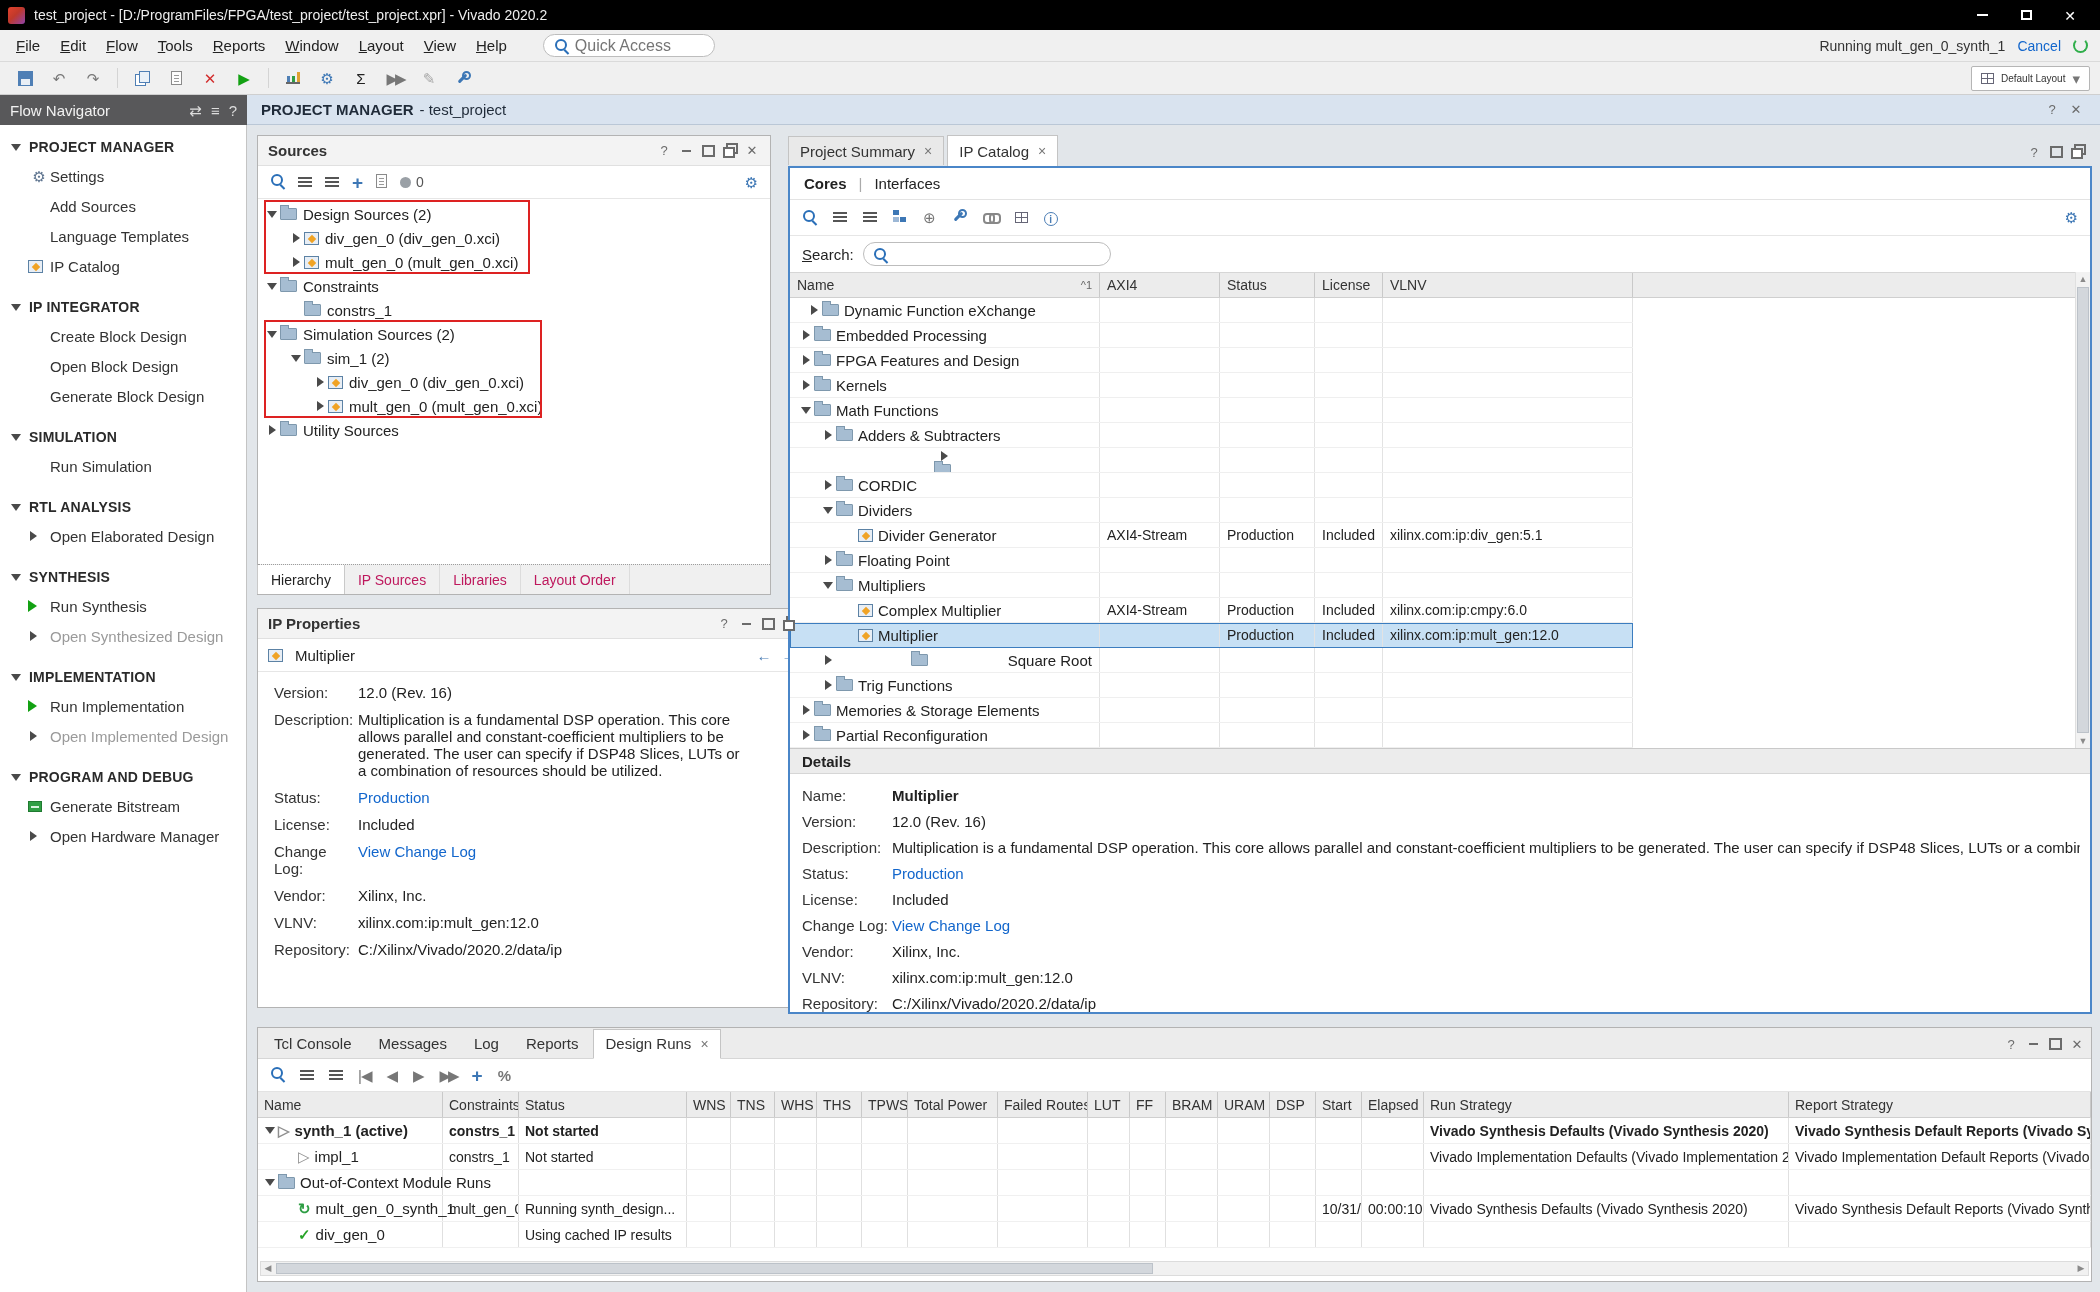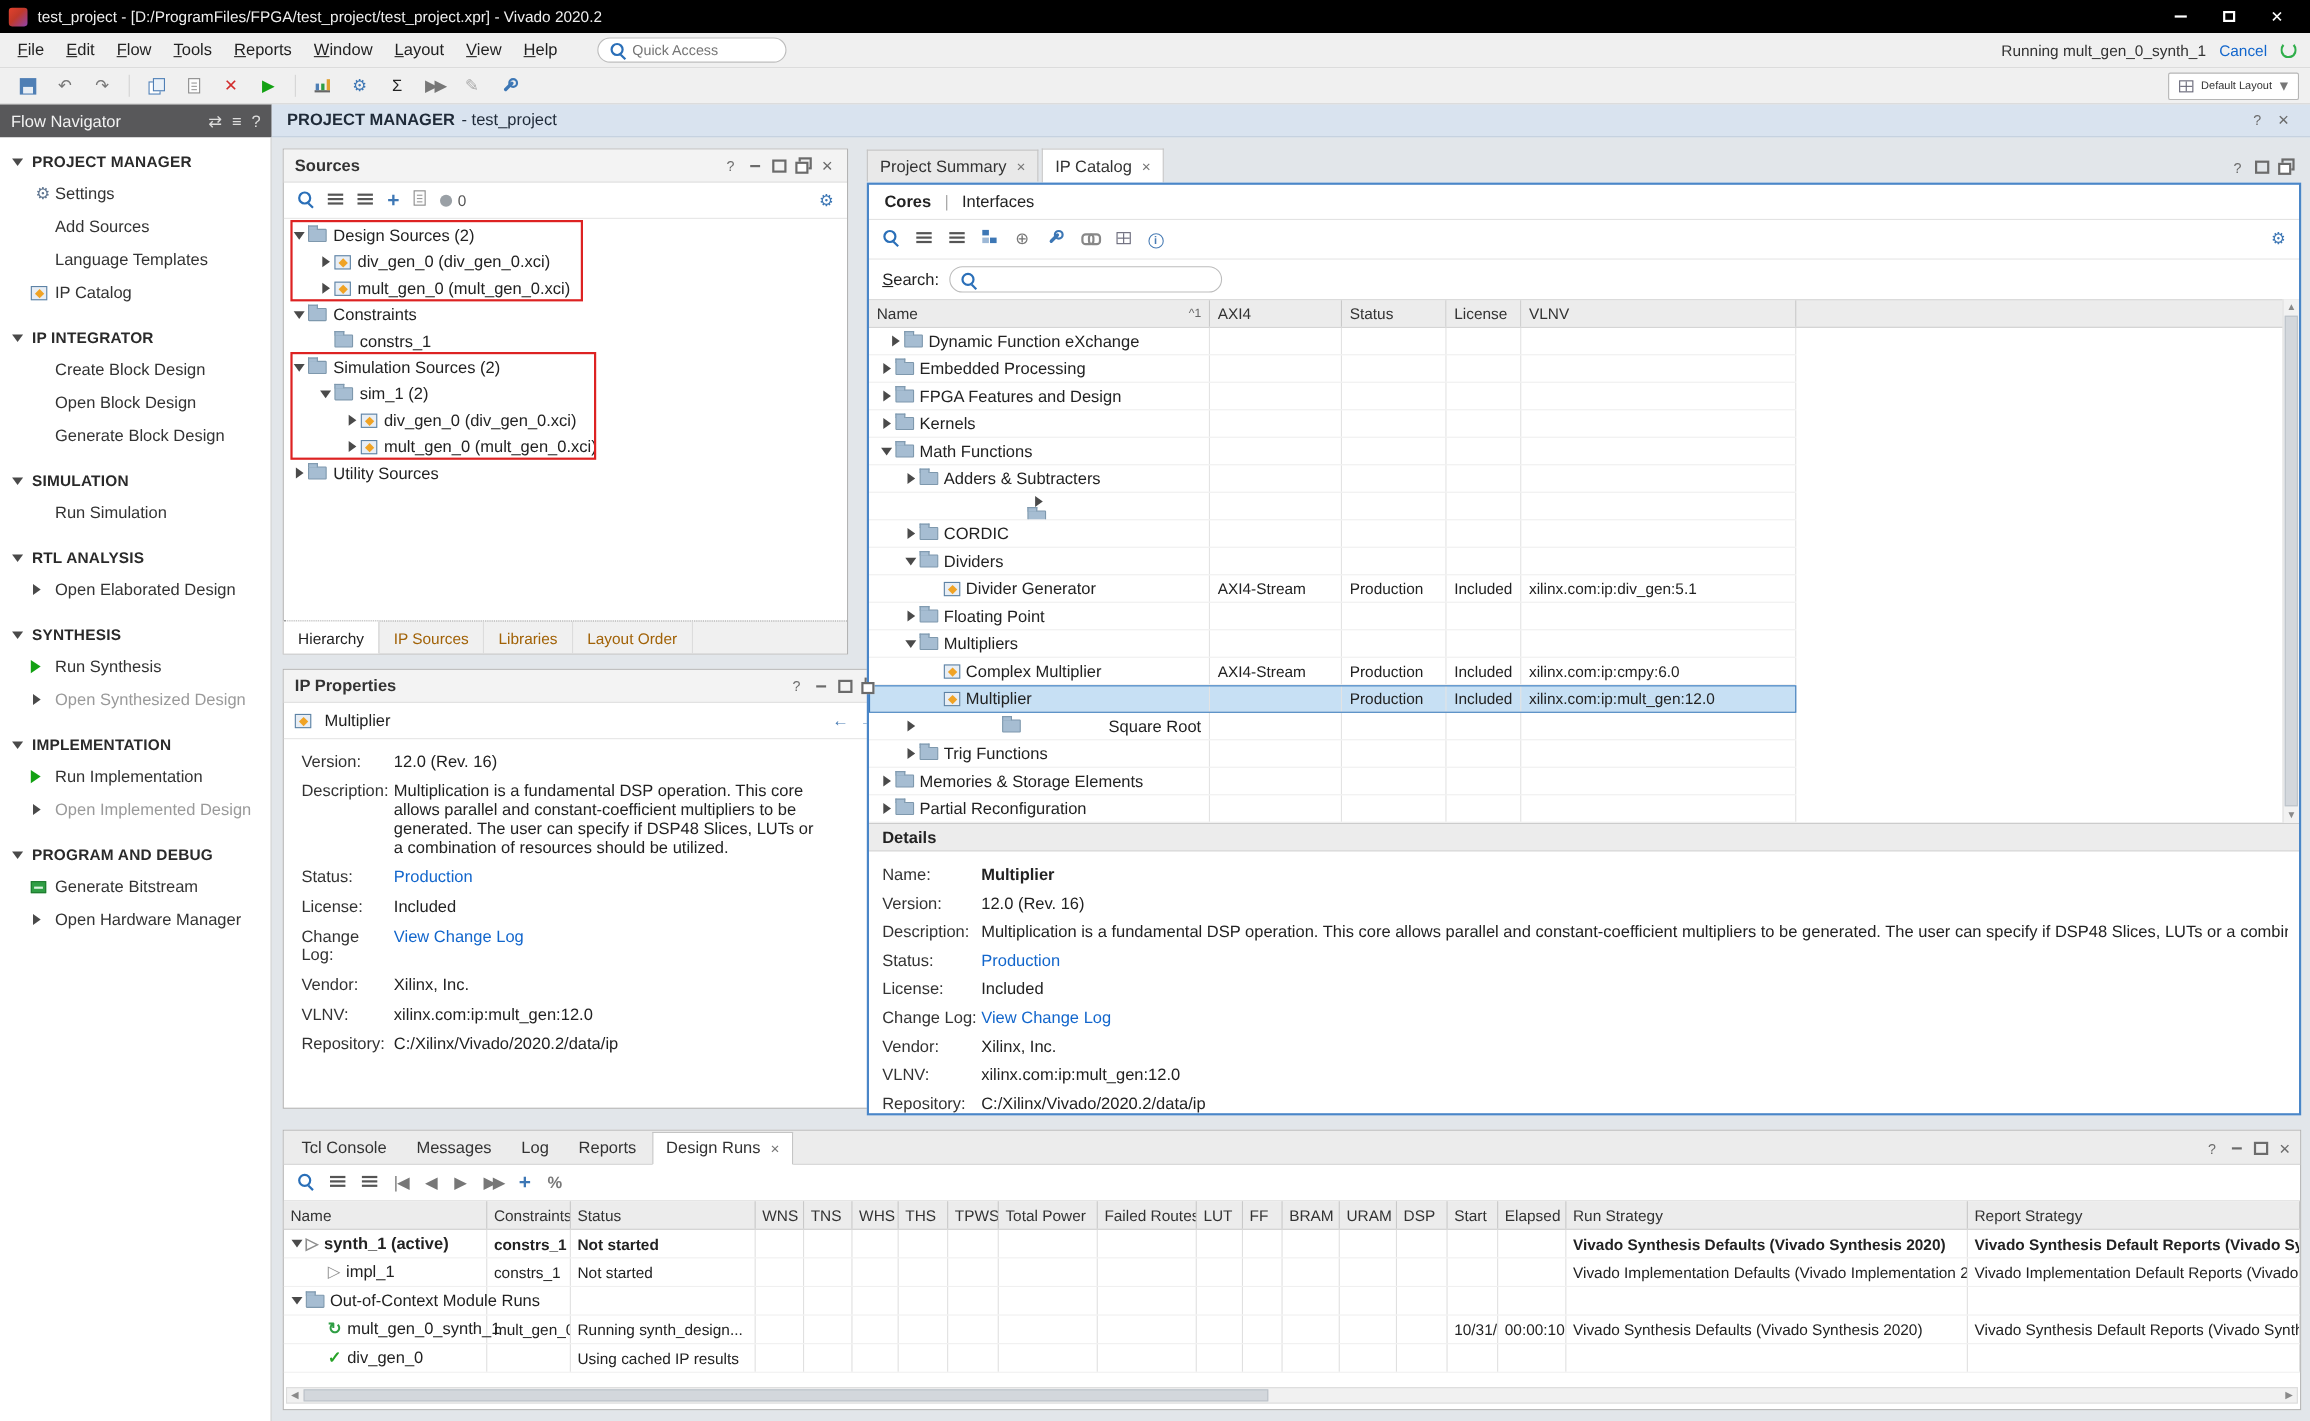--- a/index.html
+++ b/index.html
@@ -97,21 +97,21 @@
   .tbc{width:44px;height:30px;display:inline-flex;align-items:center;justify-content:center;color:#fff}
   .tbc-min{width:11px;height:2px;background:#fff;display:inline-block}
   .tbc-max{width:11px;height:10px;border:2px solid #fff;display:inline-block}
   .tbc-close::before{content:"✕";font-size:14px}
 
   
   .menubar{position:absolute;left:0;top:30px;right:0;height:32px;background:#f0f0f0;border-bottom:1px solid #dadada;display:flex;align-items:center;padding:0 6px}
   .menu-item{display:inline-block;padding:6px 10px;font-size:15px;color:#222;cursor:default}
   .menu-item::first-letter{text-decoration:underline}
   .quick-access{display:flex;align-items:center;gap:6px;border:1px solid #bdbdbd;border-radius:12px;background:#fff;height:23px;padding:0 10px;margin-left:26px;width:172px}
-  .quick-access input{border:none;outline:none;width:120px;font-size:13px;font-family:"Liberation Sans",sans-serif;color:#444;background:transparent}
+  .quick-access input{border:none;outline:none;width:120px;font-size:16px;font-family:"Liberation Sans",sans-serif;color:#444;background:transparent}
   .menu-right{margin-left:auto;display:flex;align-items:center;gap:12px;padding-right:6px}
   .running-text{font-size:14px;color:#333}
   .cancel-link{font-size:14px;color:#1266cc;cursor:pointer}
 
   
   .toolbar{position:absolute;left:0;top:62px;right:0;height:33px;background:#f0f0f0;border-bottom:1px solid #cfcfcf;display:flex;align-items:center;padding:0 10px;gap:4px}
   .tbtn{width:30px;height:26px;display:inline-flex;align-items:center;justify-content:center;border-radius:2px}
   .tsep{width:1px;height:20px;background:#d4d4d4;margin:0 5px}
   .c-gray{color:#777}.c-blue{color:#3d77b5}.c-red{color:#d22c2c}.c-green{color:#13a113}.c-dim{color:#a7a7a7}
   .layout-select{margin-left:auto;display:flex;align-items:center;gap:7px;border:1px solid #b5b5b5;background:#fff;height:25px;padding:0 9px;border-radius:2px;font-size:10px;color:#333}
@@ -144,21 +144,21 @@
   .badge-wrap{display:inline-flex;align-items:center;gap:5px;font-size:14px;color:#555}
 
   .sources-panel{left:10px;top:10px;width:514px;height:460px}
   .tree{flex:1;position:relative;overflow:hidden;padding-top:3px}
   .tree-row{height:24px;display:flex;align-items:center;font-size:15px;white-space:nowrap}
   .tree-label{margin-left:1px}
   .red-box{position:absolute;border:2px solid #dd2222;pointer-events:none;z-index:3}
   .red-box-1{left:6px;top:1px;width:266px;height:74px}
   .red-box-2{left:6px;top:121px;width:278px;height:98px}
   .panel-tabs{height:30px;border-top:1px dotted #9d9d9d;background:#f0f0f0;display:flex;align-items:stretch;flex:none}
-  .ptab{display:inline-flex;align-items:center;padding:0 13px;font-size:14px;color:#a16207;border-right:1px solid #dcdcdc}
+  .ptab{display:inline-flex;align-items:center;padding:0 13px;font-size:14px;color:#be185d;border-right:1px solid #dcdcdc}
   .ptab.active{background:#fff;color:#222;border-right:1px solid #c9c9c9;border-left:1px solid #c9c9c9;margin-left:-1px}
 
   .ipprops-panel{left:10px;top:483px;width:574px;height:400px}
   .props-sub{height:33px;border-bottom:1px solid #e6e6e6;display:flex;align-items:center;gap:7px;padding:0 10px;flex:none}
   .props-sub-name{font-size:15px;color:#222}
   .props-sub-icons{margin-left:auto;display:flex;gap:10px;color:#4a7db5;font-size:15px}
   .props-fields{flex:1;overflow:hidden;padding:12px 10px 0 16px}
   .field-row{display:flex;align-items:flex-start;margin-bottom:10px}
   .field-label{width:84px;flex:none;color:#333;font-size:15px}
   .field-value{font-size:15px;color:#222;max-width:392px}

